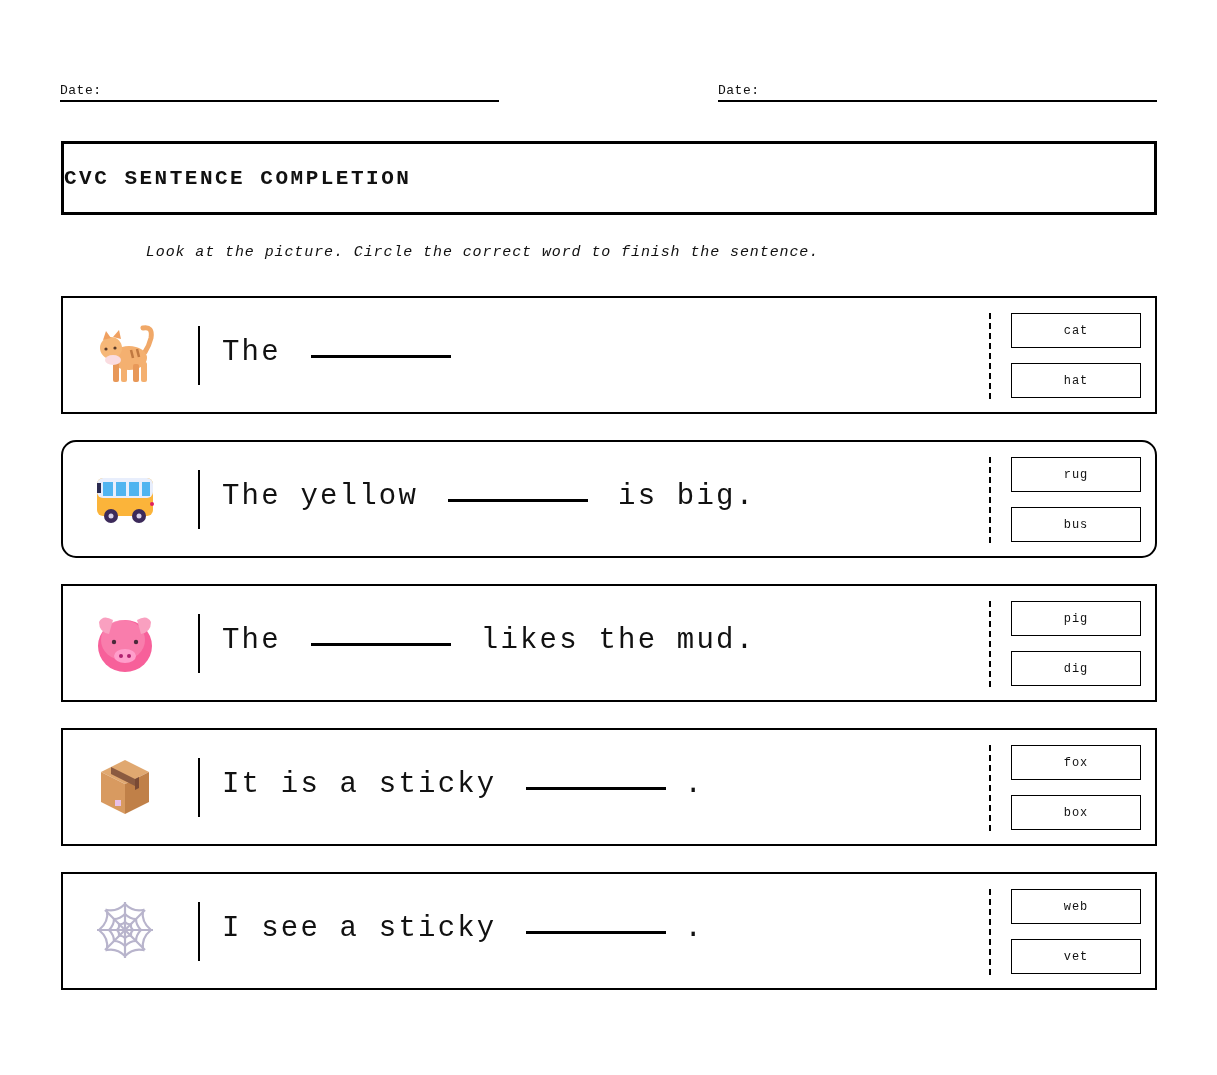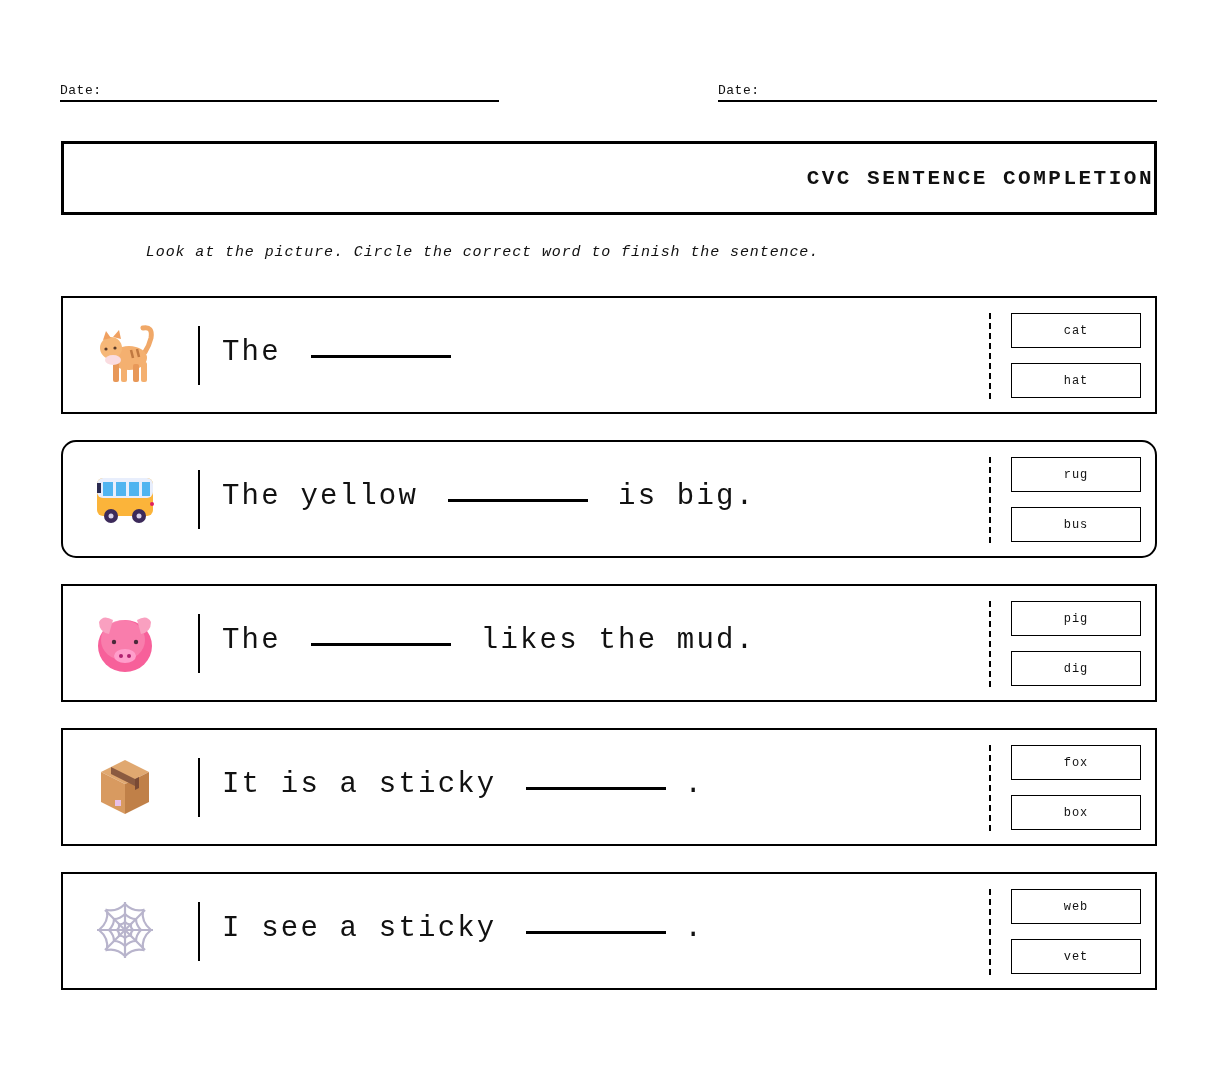--- a/index.html
+++ b/index.html
@@ -4,21 +4,21 @@
 <style>
   html, body { margin: 0; padding: 0; background: #ffffff; }
   body { width: 1217px; height: 1075px; position: relative; overflow: hidden;
          font-family: "Liberation Mono", "DejaVu Sans Mono", monospace; color: #111; }
   .field { position: absolute; top: 79px; height: 21px; border-bottom: 2px solid #000; }
   .field .lbl { position: absolute; left: 0; bottom: 2px; font-size: 13px; letter-spacing: 0.5px; }
   #name-field { left: 60px; width: 439px; }
   #date-field { left: 718px; width: 439px; }
 
   .title-box { position: absolute; left: 61px; top: 141px; width: 1090px; height: 68px;
-               border: 3px solid #000; display: flex; align-items: center; justify-content: flex-end; font-family: Liberation Mono, monospace; }
+               border: 3px solid #000; display: flex; align-items: center; justify-content: flex-start; font-family: Liberation Mono, monospace; }
   .title-box span { font-weight: bold; font-size: 21px; letter-spacing: 2.5px; }
 
   .instructions { position: absolute; left: 0; width: 965px; top: 244px; text-align: center;
                   font-style: italic; font-size: 15px; letter-spacing: 0.9px; }
 
   .row { position: absolute; left: 61px; width: 1092px; height: 114px; border: 2px solid #000; }
   .row .pic { position: absolute; left: 30px; top: 24px; width: 64px; height: 64px;
               display: flex; align-items: center; justify-content: center; }
   .row .bar { position: absolute; left: 135px; top: 28px; width: 2px; height: 59px; background: #000; }
   .row .sentence { position: absolute; left: 159px; top: 38px; font-size: 29px; letter-spacing: 2.2px;

